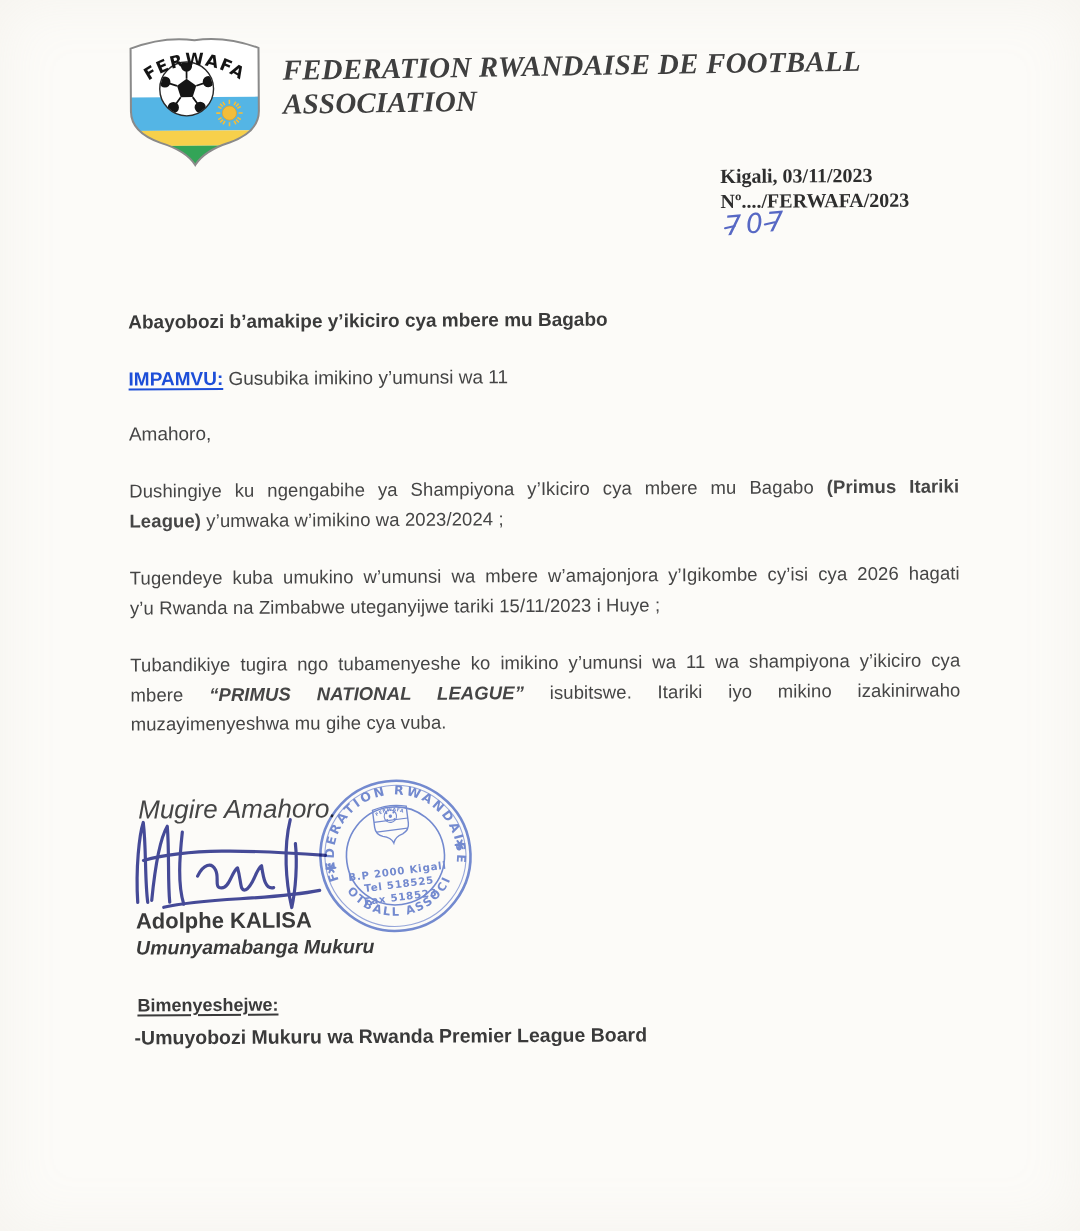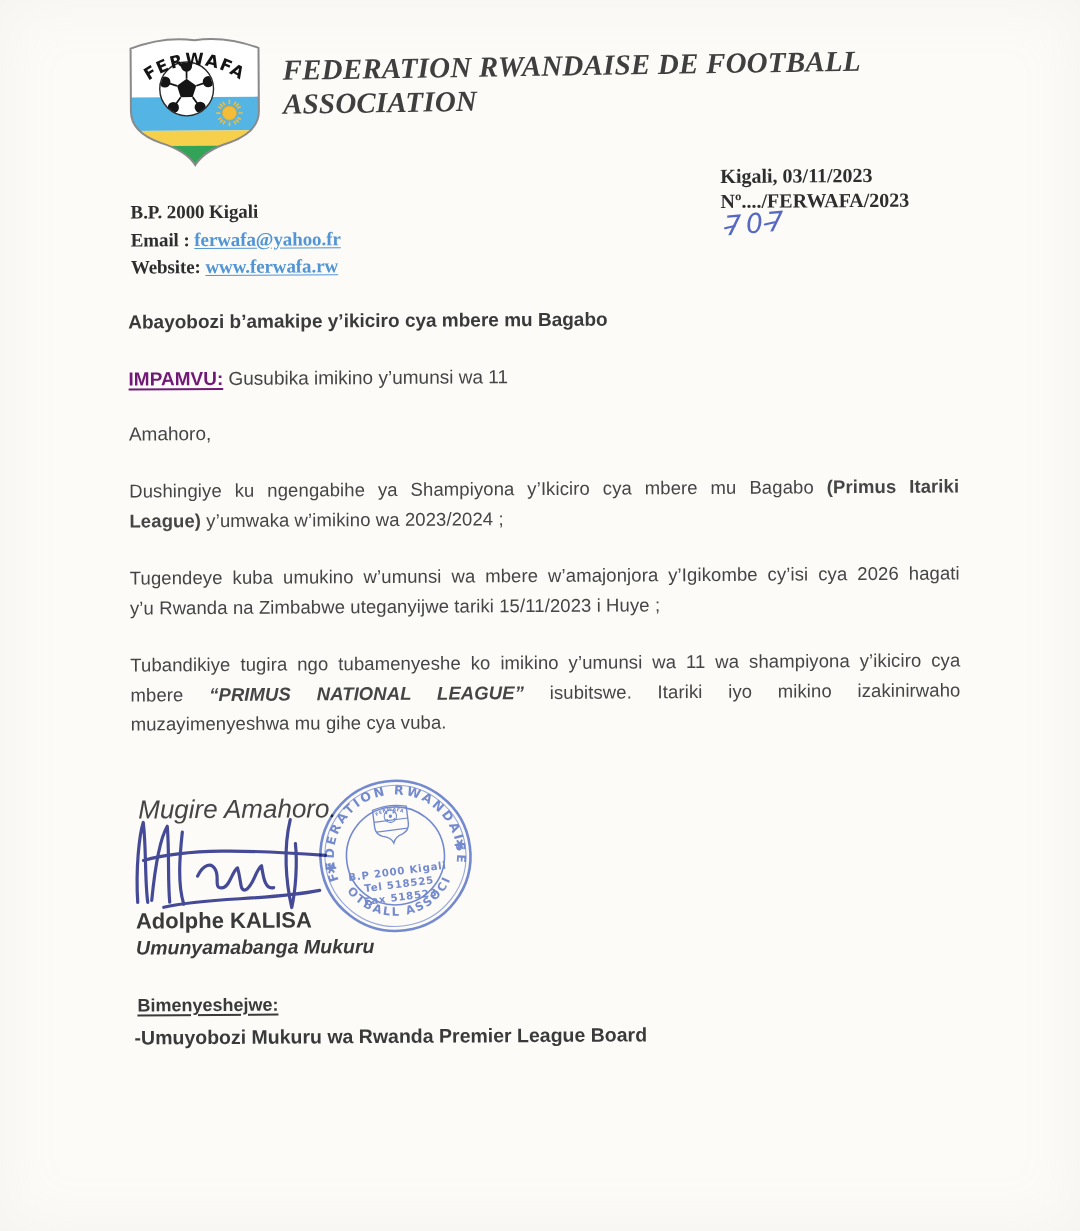--- a/index.html
+++ b/index.html
@@ -30,21 +30,21 @@
     font-size:27px;color:#5768c4;letter-spacing:4px;
     transform:rotate(-5deg);
   }
   .hand-number .bar{position:absolute;background:#5768c4;height:2px;border-radius:2px;}
   .hand-number .bar1{width:12px;left:-1px;top:16px;transform:rotate(-8deg);}
   .hand-number .bar2{width:12px;left:39px;top:16px;transform:rotate(-8deg);}
 
   
   .addressee{position:absolute;left:130px;top:309px;font-size:19px;font-weight:bold;color:#3a3a3a;}
   .subject{position:absolute;left:130px;top:366px;font-size:19px;color:#454545;}
-  .subject .lbl{font-weight:bold;color:#701a75;text-decoration:underline;text-underline-offset:3px;text-decoration-thickness:1.5px;}
+  .subject .lbl{font-weight:bold;color:#1d4ed8;text-decoration:underline;text-underline-offset:3px;text-decoration-thickness:1.5px;}
   .salutation{position:absolute;left:130px;top:421px;font-size:19px;}
   .paras{position:absolute;left:130px;top:474px;width:830px;font-size:18.5px;letter-spacing:.1px;}
   .para{margin-bottom:28px;}
   .line{line-height:29.5px;white-space:normal;}
   .line.just{text-align:justify;text-align-last:justify;}
   .closing{position:absolute;left:137px;top:792px;font-size:26px;font-style:italic;}
 
   
   .signature{position:absolute;left:126px;top:804px;width:206px;height:112px;mix-blend-mode:multiply;}
   .stamp{position:absolute;left:314px;top:775px;width:160px;height:160px;opacity:.84;mix-blend-mode:multiply;}
@@ -95,25 +95,20 @@
         </g>
       </g>
       <path d="M7,12 C28,4 48,1 70,4 C92,1 112,4 133,12 L133,74 C133,90 121,99 104,105 C88,110 77,116 70,127 C63,116 52,110 36,105 C19,99 7,90 7,74 Z" fill="none" stroke="#8a8a8a" stroke-width="2"></path>
       <text font-family="DejaVu Sans, sans-serif" font-size="16.5" font-weight="bold" letter-spacing="1.5" fill="#141414">
         <textPath href="#lgArc" startOffset="50%" text-anchor="middle">FERWAFA</textPath>
       </text>
     </svg>
 
     <div class="org-title">FEDERATION RWANDAISE DE FOOTBALL ASSOCIATION</div>
 
-    <div class="contact">
-      <div>B.P. 2000 Kigali</div>
-      <div><span>Email :</span> <span class="lnk">ferwafa@yahoo.fr</span></div>
-      <div><span>Website:</span> <span class="lnk">www.ferwafa.rw</span></div>
-    </div>
 
     <div class="dateblock">
       <div>Kigali, 03/11/2023</div>
       <div>Nº..../FERWAFA/2023</div>
     </div>
     <div class="hand-number">
       <span>707</span>
       <span class="bar bar1"></span>
       <span class="bar bar2"></span>
     </div>

